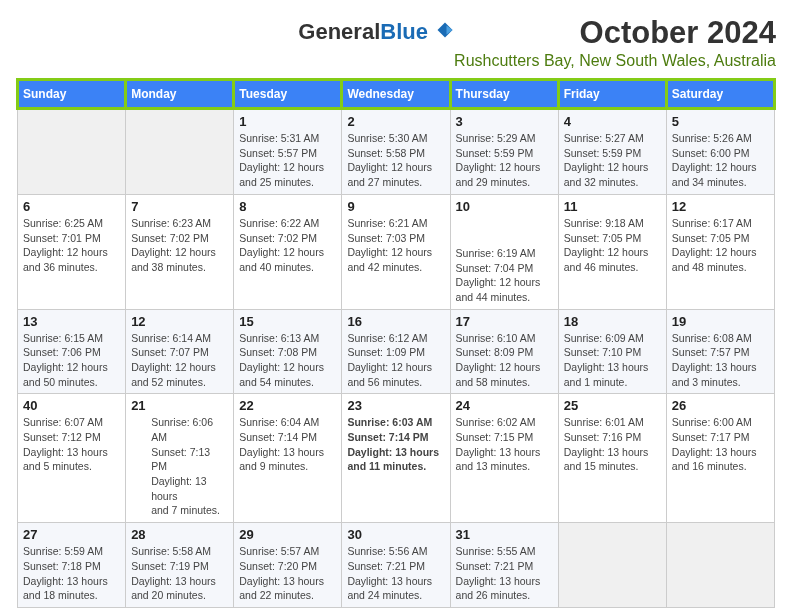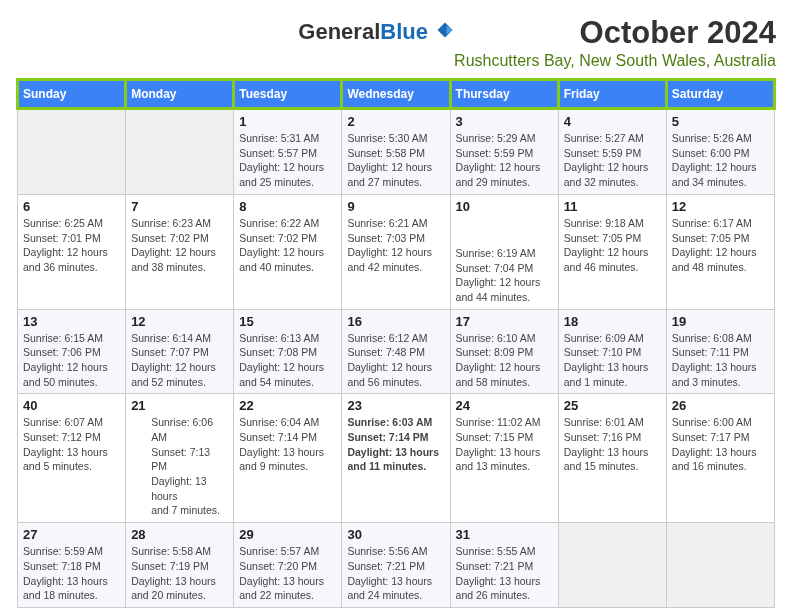--- a/index.html
+++ b/index.html
@@ -234,42 +234,42 @@
         <td>
           <span class="day-num">15</span>
           <div class="day-info" style="white-space: pre-line;">Sunrise: 6:13 AM
 Sunset: 7:08 PM
 Daylight: 12 hours
 and 54 minutes.</div>
         </td>
         <td>
           <span class="day-num">16</span>
           <div class="day-info" style="white-space: pre-line;">Sunrise: 6:12 AM
-Sunset: 7:48 PM
+Sunset: 1:09 PM
 Daylight: 12 hours
 and 56 minutes.</div>
         </td>
         <td>
           <span class="day-num">17</span>
           <div class="day-info" style="white-space: pre-line;">Sunrise: 6:10 AM
 Sunset: 8:09 PM
 Daylight: 12 hours
 and 58 minutes.</div>
         </td>
         <td>
           <span class="day-num">18</span>
           <div class="day-info" style="white-space: pre-line;">Sunrise: 6:09 AM
 Sunset: 7:10 PM
 Daylight: 13 hours
 and 1 minute.</div>
         </td>
         <td>
           <span class="day-num">19</span>
           <div class="day-info" style="white-space: pre-line;">Sunrise: 6:08 AM
-Sunset: 7:11 PM
+Sunset: 7:57 PM
 Daylight: 13 hours
 and 3 minutes.</div>
         </td>
       </tr>
       <tr>
         <td>
           <span class="day-num">40</span>
           <div class="day-info" style="white-space: pre-line;">Sunrise: 6:07 AM
 Sunset: 7:12 PM
 Daylight: 13 hours
@@ -291,21 +291,21 @@
         </td>
         <td>
           <span class="day-num">23</span>
           <div class="day-info" style="white-space: pre-line; font-weight: bold;">Sunrise: 6:03 AM
 Sunset: 7:14 PM
 Daylight: 13 hours
 and 11 minutes.</div>
         </td>
         <td>
           <span class="day-num">24</span>
-          <div class="day-info" style="white-space: pre-line;">Sunrise: 11:02 AM
+          <div class="day-info" style="white-space: pre-line;">Sunrise: 6:02 AM
 Sunset: 7:15 PM
 Daylight: 13 hours
 and 13 minutes.</div>
         </td>
         <td>
           <span class="day-num">25</span>
           <div class="day-info" style="white-space: pre-line;">Sunrise: 6:01 AM
 Sunset: 7:16 PM
 Daylight: 13 hours
 and 15 minutes.</div>

